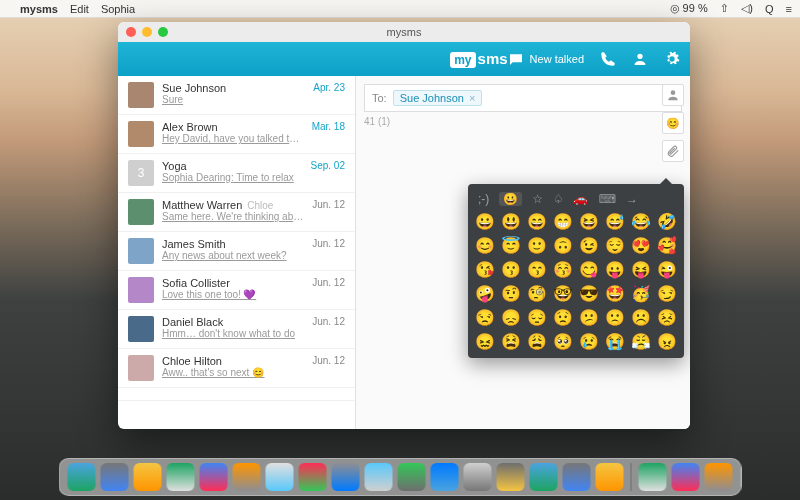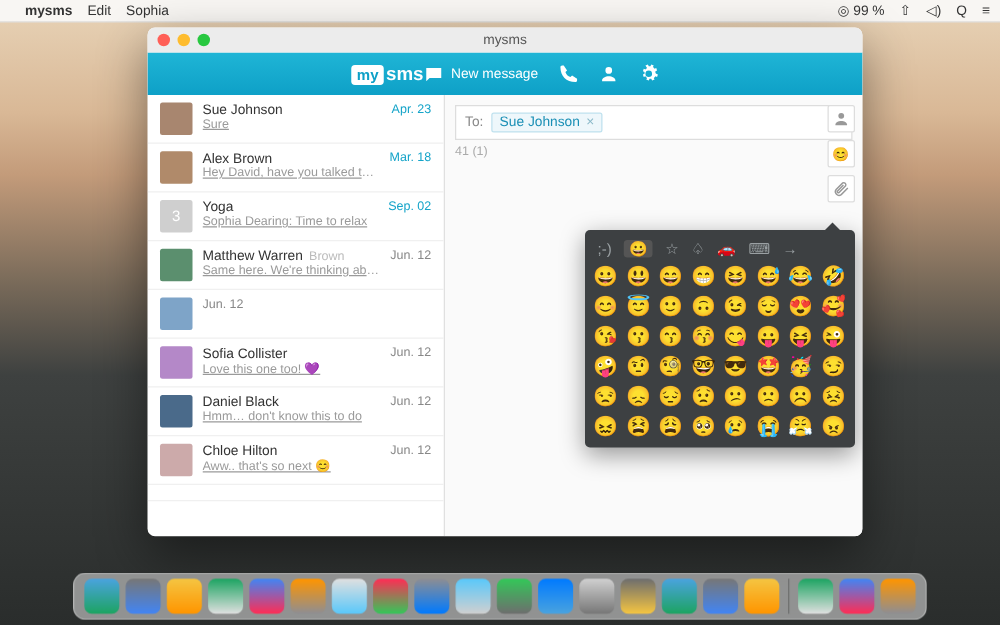--- a/index.html
+++ b/index.html
@@ -24,21 +24,21 @@
   box-shadow:0 15px 40px rgba(0,0,0,.45);
   display:flex; flex-direction:column;
 }
 .titlebar { height:20px; background:#ececec; display:flex; align-items:center; padding:0 8px; position:relative;}
 .titlebar .dots { display:flex; gap:6px;}
 .dot { width:10px; height:10px; border-radius:50%;}
 .dot.r{background:#ff5f57;} .dot.y{background:#febc2e;} .dot.g{background:#28c840;}
 .titlebar .wtitle { position:absolute; left:0; right:0; text-align:center; font-size:11px; color:#555;}
 .appheader {
   height:34px; background:linear-gradient(#1fb5d6,#0ea0c7);
-  display:flex; align-items:center; justify-content:center;
+  display:flex; align-items:center; justify-content:flex-end;
   padding:16px 10px; color:#fff;
 }
 .logo { font-weight:bold; font-size:15px; display:flex; align-items:baseline; gap:2px;}
 .logo .my { background:#fff; color:#0ea0c7; padding:1px 4px; border-radius:3px; font-size:12px;}
 .hdr-actions { display:flex; align-items:center; gap:16px;}
 .newmsg { display:flex; align-items:center; gap:6px; font-size:11px; cursor:pointer;}
 .hdr-icon { width:16px; height:16px; fill:#fff; }
 .body { flex:1; display:flex; overflow:hidden;}
 .convlist { width:238px; border-right:1px solid #e0e0e0; overflow-y:auto;}
 .conv { display:flex; gap:8px; padding:6px 10px; border-bottom:1px solid #f0f0f0; cursor:pointer;}
@@ -117,21 +117,21 @@
   <div class="appheader">
     <div class="logo">
       <span class="my">my</span>
         <span>sms</span>
     </div>
     <div class="hdr-actions">
       <div class="newmsg">
         <svg class="hdr-icon" viewBox="0 0 24 24">
             <path d="M3 5h18v12H7l-4 4z"></path>
           </svg>
-        <span>New message</span>
+        <span>New talked</span>
       </div>
       <svg class="hdr-icon" viewBox="0 0 24 24">
           <path d="M6 2l4 6-2 2c1 3 3 5 6 6l2-2 6 4v2c0 1-1 2-2 2C9 22 2 15 2 4c0-1 1-2 2-2z"></path>
         </svg>
       <svg class="hdr-icon" viewBox="0 0 24 24">
           <path d="M12 12a4 4 0 100-8 4 4 0 000 8zm-8 8c0-3 4-5 8-5s8 2 8 5v1H4z"></path>
         </svg>
       <svg class="hdr-icon" viewBox="0 0 24 24">
           <path d="M12 8a4 4 0 100 8 4 4 0 000-8zm9 4l2 1-1 3-2-1a7 7 0 01-2 2l1 2-3 1-1-2a8 8 0 01-2 0l-1 2-3-1 1-2a7 7 0 01-2-2l-2 1-1-3 2-1a8 8 0 010-2l-2-1 1-3 2 1a7 7 0 012-2L8 2l3-1 1 2a8 8 0 012 0l1-2 3 1-1 2a7 7 0 012 2l2-1 1 3-2 1a8 8 0 010 2z"></path>
         </svg>
@@ -168,47 +168,53 @@
             </div>
             <div class="sub">Sophia Dearing: Time to relax</div>
           </div>
           <div class="date blue">Sep. 02</div>
         </div>
         <div class="conv">
           <div class="avatar" style="background:#5b8f6e"></div>
           <div class="mid">
             <div class="name">
               <span>Matthew Warren</span>
-              <span class="meta-label">Brown</span>
+              <span class="meta-label">Chloe</span>
             </div>
             <div class="sub">Same here. We're thinking about going to Ca…</div>
           </div>
           <div class="date ">Jun. 12</div>
         </div>
         <div class="conv">
           <div class="avatar" style="background:#7ea4c8"></div>
+          <div class="mid">
+            <div class="name">
+              <span>James Smith</span>
+            </div>
+            <div class="sub">Any news about next week?</div>
+          </div>
           <div class="date ">Jun. 12</div>
         </div>
         <div class="conv">
           <div class="avatar" style="background:#b488c8"></div>
           <div class="mid">
             <div class="name">
               <span>Sofia Collister</span>
             </div>
             <div class="sub">Love this one too! 💜</div>
           </div>
           <div class="date ">Jun. 12</div>
         </div>
         <div class="conv">
           <div class="avatar" style="background:#4a6a8a"></div>
           <div class="mid">
             <div class="name">
               <span>Daniel Black</span>
             </div>
-            <div class="sub">Hmm… don't know this to do</div>
+            <div class="sub">Hmm… don't know what to do</div>
           </div>
           <div class="date ">Jun. 12</div>
         </div>
         <div class="conv">
           <div class="avatar" style="background:#caa"></div>
           <div class="mid">
             <div class="name">
               <span>Chloe Hilton</span>
             </div>
             <div class="sub">Aww.. that's so next 😊</div>

